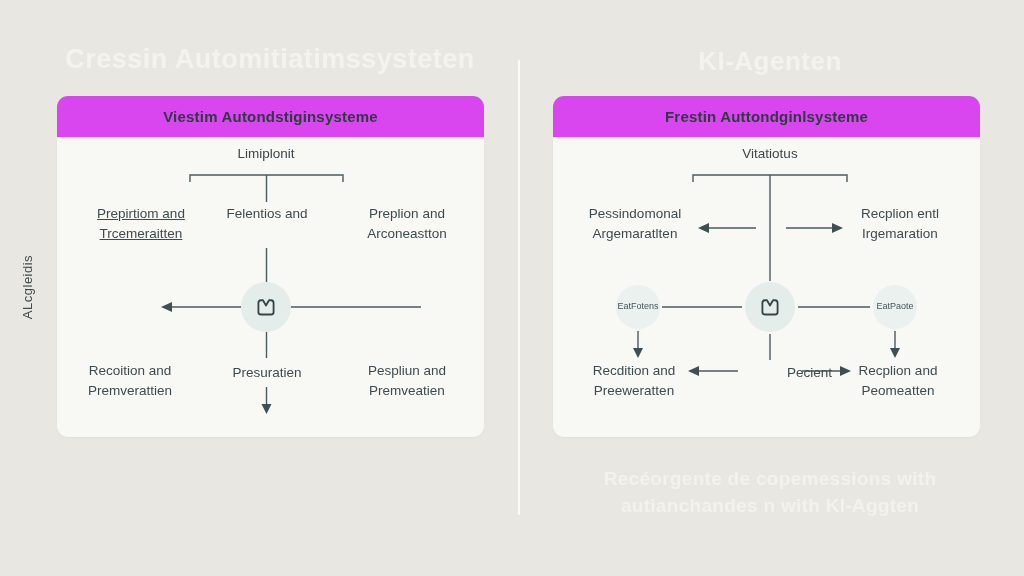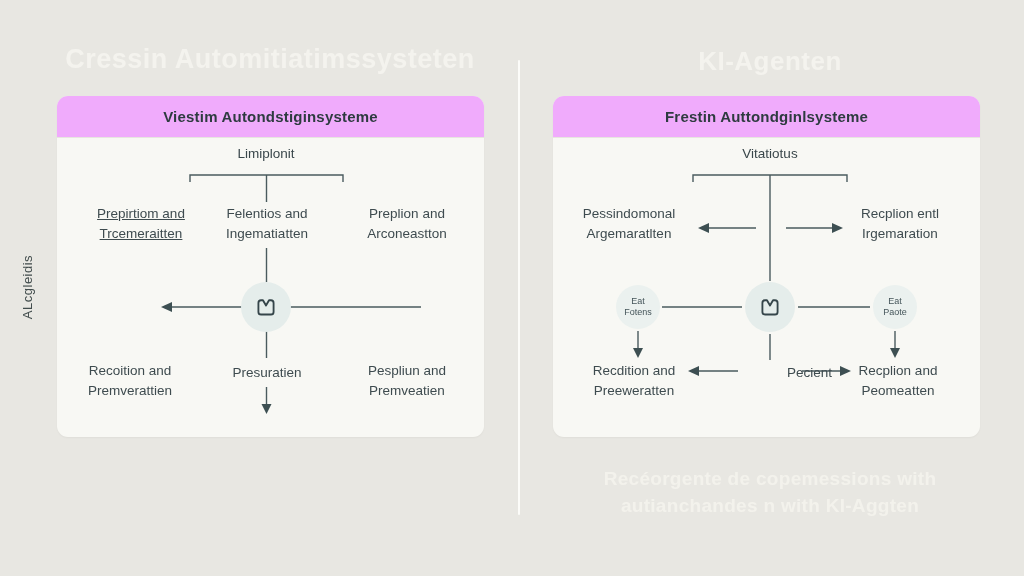--- a/index.html
+++ b/index.html
@@ -32,39 +32,39 @@
   }
   .panel {
     position:absolute; top:96px; width:427px; height:341px;
     background:#f8f8f4; border-radius:11px;
     box-shadow:0 1px 2px rgba(0,0,0,0.04);
   }
   #left-panel  { left:57px; }
   #right-panel { left:553px; }
   .panel-header {
     position:absolute; left:0; top:0; width:100%; height:42px;
-    background:#f0abfc; border-bottom:1px solid #e7e6df;
+    background:#d946ef; border-bottom:1px solid #e7e6df;
     border-radius:11px 11px 0 0;
     display:flex; align-items:center; justify-content:center;
     font-size:15px; font-weight:700; color:#2e3b40; letter-spacing:0.2px;
   }
   .top-label {
     position:absolute; top:50px; width:200px; text-align:center;
     font-size:13.5px; color:#3a474b;
   }
   #left-panel .top-label  { left:109px; }
   #right-panel .top-label { left:117px; }
   .tblock {
     position:absolute; width:124px; text-align:center;
     font-size:13.5px; line-height:1.45; color:#3e4b4f;
   }
   .flow-svg { position:absolute; left:0; top:0; pointer-events:none; }
   .node {
     position:absolute; border-radius:50%;
-    display:flex; flex-direction:column; align-items:center; justify-content:center;
+    display:flex; align-items:center; justify-content:center;
   }
   .center-node {
     width:50px; height:50px; background:#e5edeb;
   }
   #left-panel .center-node { left:184px; top:186px; }
   #right-panel .center-node { left:192px; top:186px; }
   .small-node {
     width:44px; height:44px; background:#ebf1ef;
     font-size:9px; line-height:1.25; color:#45555a; text-align:center;
   }
@@ -108,21 +108,20 @@
       <polygon points="209.5,318 204.5,308 214.5,308" fill="#3d4f52"></polygon>
     </g>
   </svg>
 
   <div class="tblock" style="left:22px; top:108px;text-decoration:underline;">
     <div>Prepirtiom and</div>
     <div>Trcemeraitten</div>
   </div>
   <div class="tblock" style="left:148px; top:108px;">
     <div>Felentios and</div>
-    <div>Ingematiatten</div>
   </div>
   <div class="tblock" style="left:288px; top:108px;">
     <div>Preplion and</div>
     <div>Arconeastton</div>
   </div>
 
   <div class="node center-node">
     <svg width="26" height="26" viewBox="0 0 24 24">
       <path d="M5 16.5 V8.2 C5 6.8 6 5.8 7.4 5.8 H9.2 L12 10.6 L14.8 5.8 H16.6 C18 5.8 19 6.8 19 8.2 V16.5 C19 17.9 18 18.9 16.6 18.9 H7.4 C6 18.9 5 17.9 5 16.5 Z" fill="none" stroke="#35454a" stroke-width="1.7" stroke-linejoin="round"></path>
     </svg>
@@ -175,21 +174,21 @@
     <g>
       <line x1="185" y1="275" x2="143" y2="275" stroke="#4a5b5e" stroke-width="1.4"></line>
       <polygon points="135,275 146,270 146,280" fill="#3d4f52"></polygon>
     </g>
     <g>
       <line x1="249" y1="275" x2="290" y2="275" stroke="#4a5b5e" stroke-width="1.4"></line>
       <polygon points="298,275 287,270 287,280" fill="#3d4f52"></polygon>
     </g>
   </svg>
 
-  <div class="tblock" style="left:14px; top:108px;">
+  <div class="tblock" style="left:20px; top:108px;">
     <div>Pessindomonal</div>
     <div>Argemaratlten</div>
   </div>
   <div class="tblock" style="left:285px; top:108px;">
     <div>Recplion entl</div>
     <div>Irgemaration</div>
   </div>
 
   <div class="node small-node" style="left:63px; top:189px;">
     <div>Eat</div>

